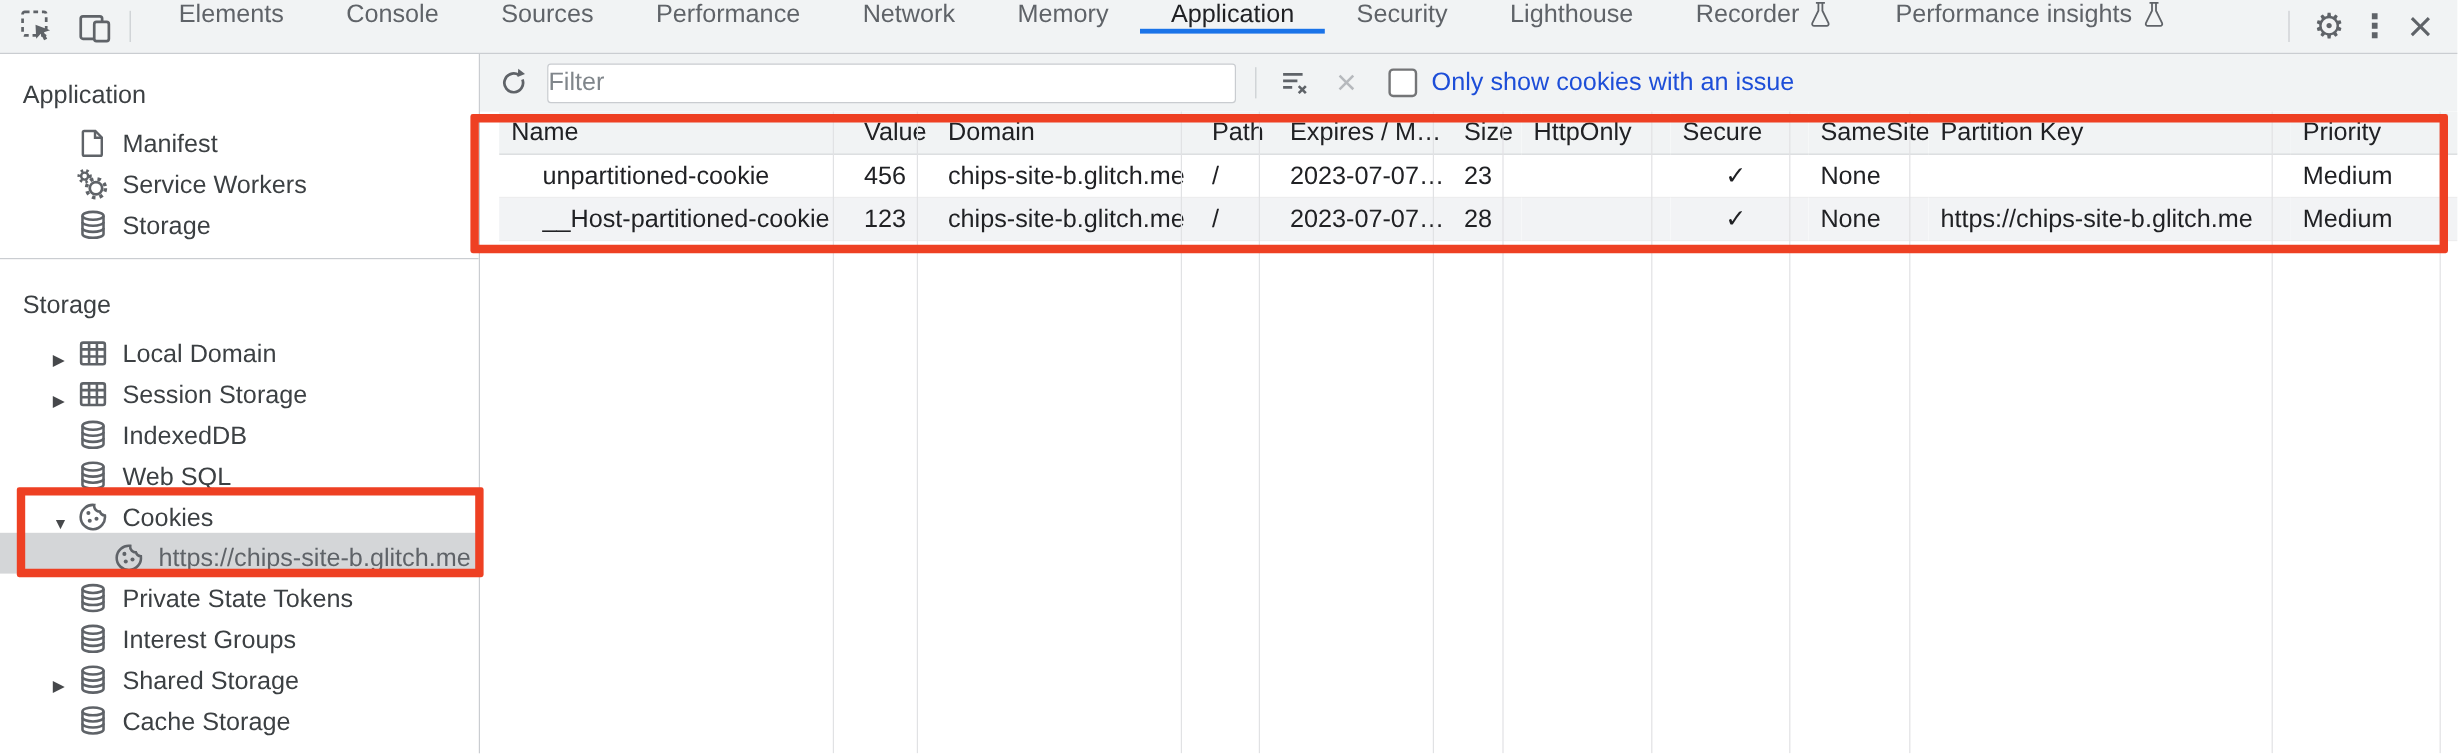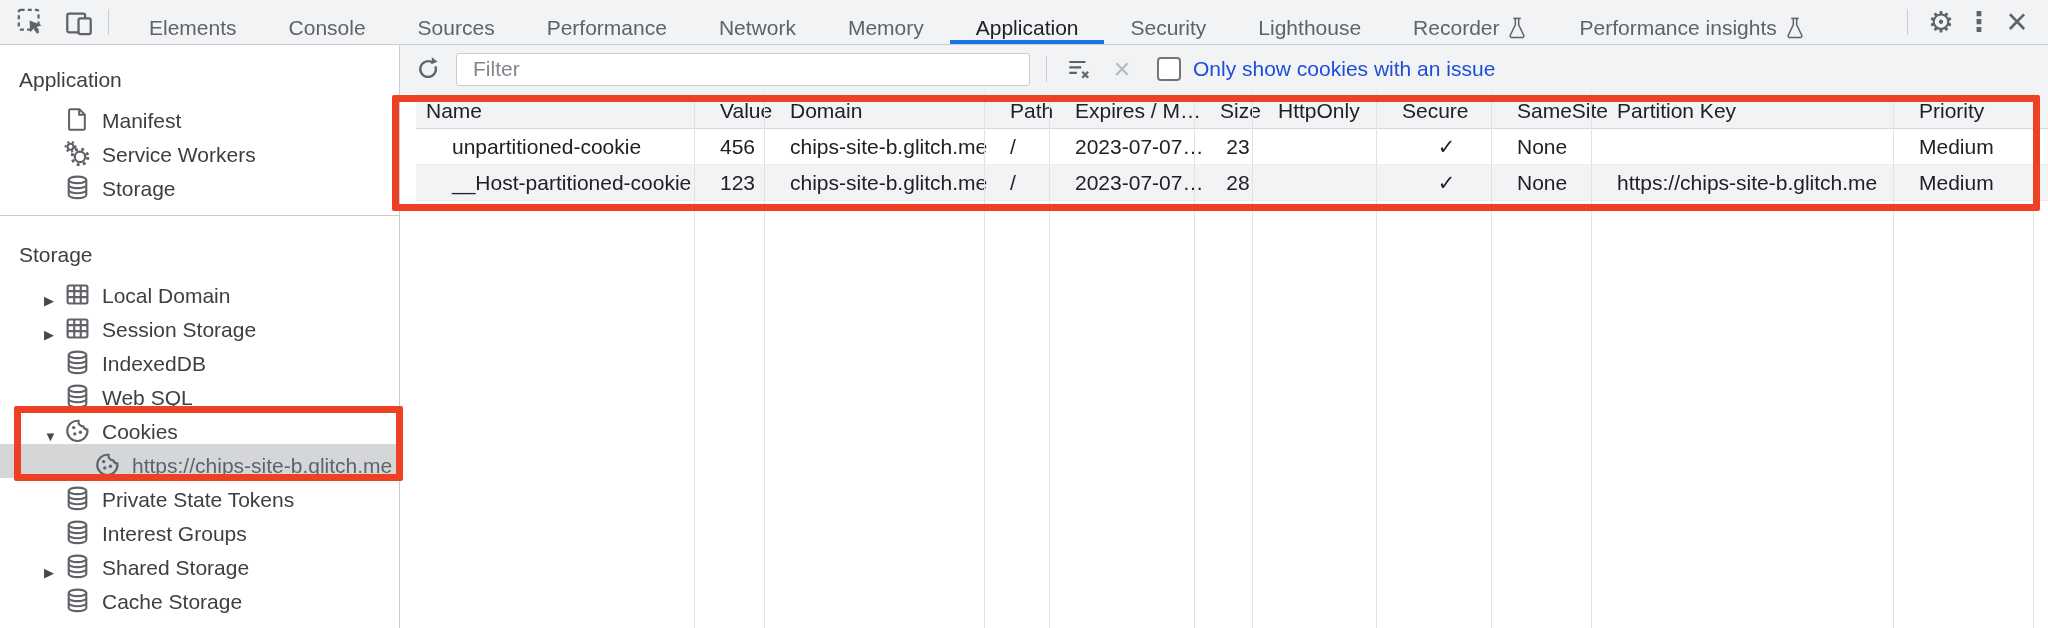--- a/index.html
+++ b/index.html
@@ -8,21 +8,21 @@
     font-family:"Liberation Sans","DejaVu Sans",sans-serif;color:#202124;
     --hl:#ee4023;--blue:#1a73e8;--selbg:#d4d6d8;
   }
   svg.ic{display:block}
   
   .tabbar{height:45px;background:#f1f3f4;border-bottom:1px solid #cacdd1;box-sizing:border-box;
     display:flex;align-items:stretch;padding-left:16px}
   .tbicons{display:flex;align-items:center;gap:18px;flex:none}
   .tbicons .ic{width:30px;height:30px;color:#5f6368}
   .vbar{width:1px;height:26px;background:#c9ccd0;align-self:center;margin:0 14px;flex:none}
-  .tabs{display:flex;align-items:flex-end}
+  .tabs{display:flex;align-items:flex-start}
   .tab{display:flex;align-items:center;padding:0 26px;font-size:21px;color:#5f6368;
     border-bottom:4px solid transparent;box-sizing:border-box;white-space:nowrap;cursor:default}
   .tab.selected{color:#202124;border-bottom-color:var(--blue)}
   .tab .flask{width:20px;height:24px;margin-left:8px;color:#5f6368}
   .rwicons{margin-left:auto;display:flex;align-items:center;padding-right:12px;flex:none}
   .glyph{display:inline-flex;align-items:center;justify-content:center;width:38px;height:40px;color:#5f6368}
   .glyph.gear{font-size:29px}
   .glyph.more{font-size:27px;font-weight:bold;letter-spacing:0}
   .glyph.close{font-size:36px}
   
@@ -39,36 +39,36 @@
   .srow.child{padding-left:74px}
   .srow.selected-row{background:var(--selbg)}
   .srow.child .lbl{color:#5f6368}
   
   .main{flex:1;position:relative;background:#fff;overflow:hidden}
   .toolbar{height:48px;background:#f1f3f4;display:flex;align-items:center;padding-left:12px;box-sizing:border-box}
   .tbtn{width:32px;height:32px;border:none;background:none;color:#5f6368;padding:0;
     display:flex;align-items:center;justify-content:center;flex:none}
   .tbtn .ic{width:26px;height:26px}
   .filter{margin-left:12px;width:574px;height:33px;border:1px solid #c9ccd0;border-radius:3px;
-    font-size:21px;padding:0 16px;color:#202124;box-sizing:border-box;background:#fff;outline:none;
+    font-size:21px;padding:0 0;color:#202124;box-sizing:border-box;background:#fff;outline:none;
     font-family:"Liberation Sans","DejaVu Sans",sans-serif}
   .filter::placeholder{color:#80868b}
   .xdis{font-size:29px;color:#b6b9bd;margin-left:14px;width:26px;text-align:center;flex:none}
   .checkbox{width:24px;height:24px;border:2px solid #747577;border-radius:4px;margin-left:22px;
     background:#fff;box-sizing:border-box;flex:none}
   .cb-label{margin-left:12px;font-size:21px;color:#1d4ed8;white-space:nowrap}
   
   table.grid{position:absolute;left:16px;top:48px;width:1634px;border-collapse:collapse;table-layout:fixed;
     font-size:21px;color:#202124}
   .grid th{height:35px;background:#f1f3f4;font-weight:400;text-align:left;padding:0 6px 0 10px;
     color:#202124;border-bottom:1px solid #d5d8da;overflow:hidden;white-space:nowrap}
   .grid td{height:35px;padding:0 6px 0 10px;border-bottom:1px solid #ededee;overflow:hidden;white-space:nowrap;background:#fff}
   .grid tr.odd td{background:#f2f3f5}
   .grid td.name{padding-left:36px}
-  .grid td.size{text-align:center;padding-right:12px}
+  .grid td.size{text-align:left;padding-right:12px}
   .grid td.secure{text-align:center;padding-left:0}
   .vlines div{position:absolute;top:48px;bottom:0;width:1px;background:#e1e2e4;pointer-events:none}
   
   .redbox{position:absolute;border:7px solid var(--hl);border-radius:2px;z-index:10;pointer-events:none;box-sizing:border-box}
   #red-grid{left:392px;top:95px;width:1648px;height:116px}
   #red-sidebar{left:14px;top:406px;width:389px;height:75px}
 </style>
 </head>
 <body>
 

